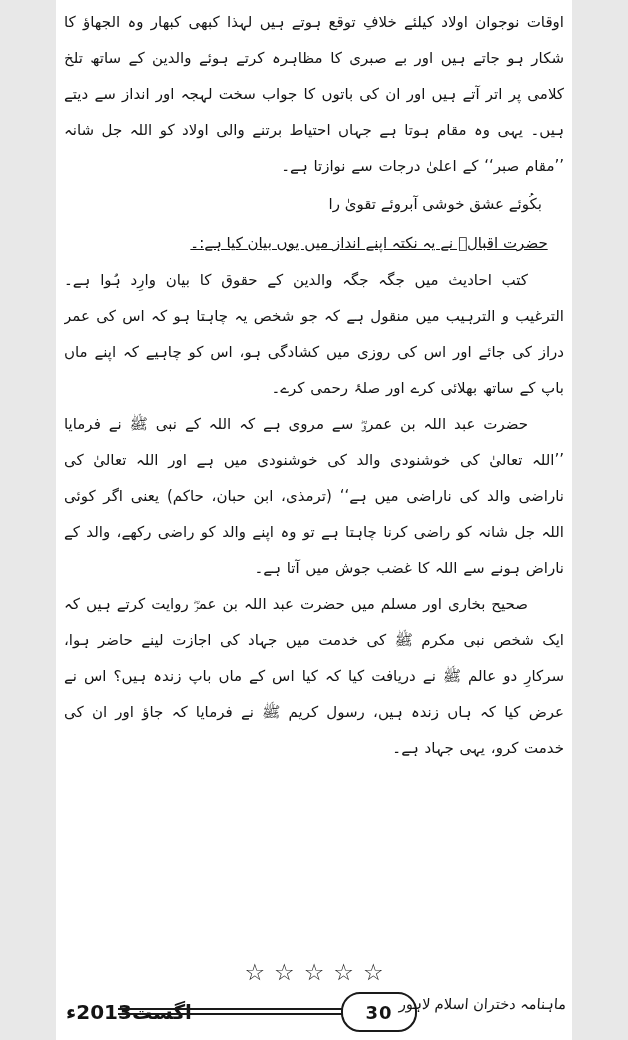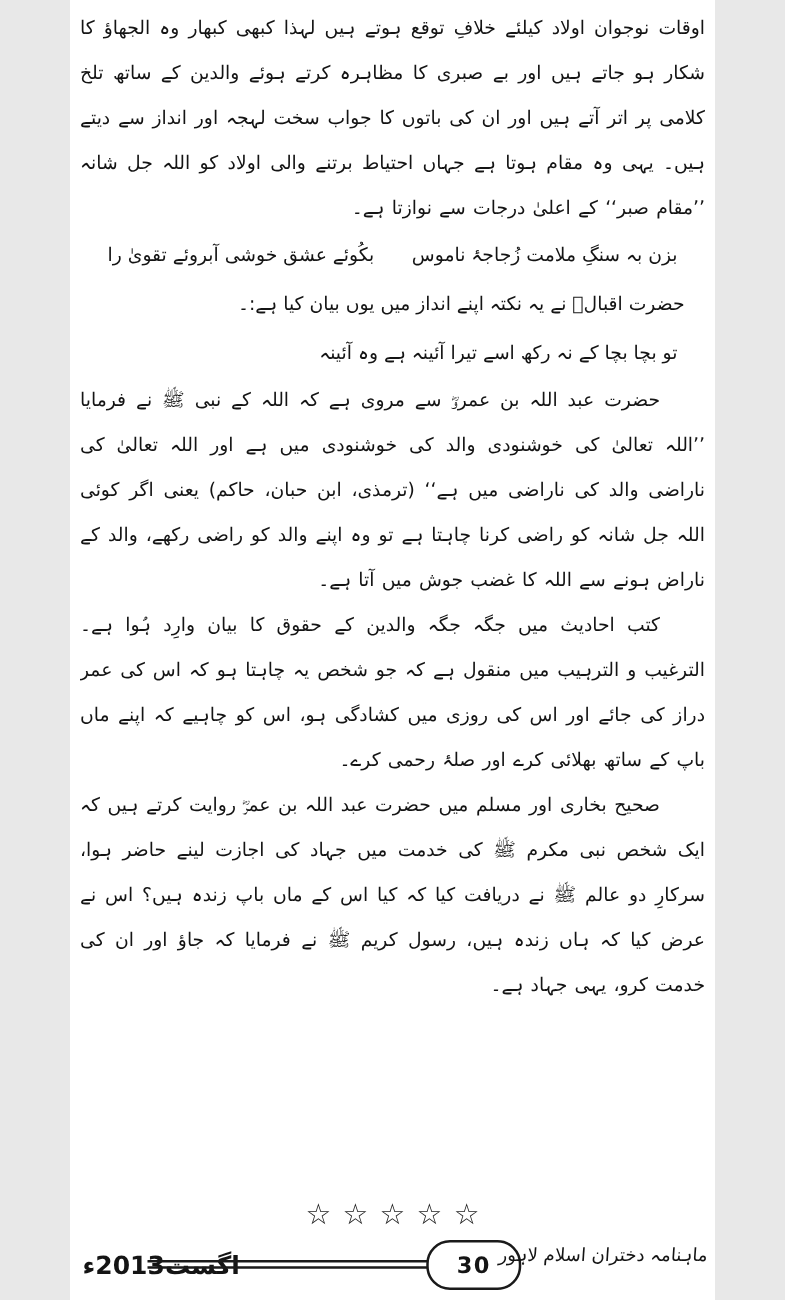--- a/index.html
+++ b/index.html
@@ -33,20 +33,21 @@
     line-height:40px;
     font-weight:500;
   }
   .hemistich{white-space:nowrap;}
   .intro-line{
     margin:0;
     font-size:15px;
     line-height:38px;
     text-align:center;
     padding-left:110px;
+    text-decoration:underline;
   }
   .bottom-block{
     position:absolute;
     left:6px;right:6px;bottom:4px;
     direction:rtl;
   }
   .stars{
     text-align:center;
     font-size:23px;
     letter-spacing:9px;
@@ -101,34 +102,32 @@
 <body>
 
 <div class="page">
 
   <div class="body-text">
 
     <p class="para">اوقات نوجوان اولاد کیلئے خلافِ توقع ہوتے ہیں لہذا کبھی کبھار وہ الجھاؤ کا شکار ہو جاتے ہیں اور بے صبری کا مظاہرہ کرتے ہوئے والدین کے ساتھ تلخ کلامی پر اتر آتے ہیں اور ان کی باتوں کا جواب سخت لہجہ اور انداز سے دیتے ہیں۔ یہی وہ مقام ہوتا ہے جہاں احتیاط برتنے والی اولاد کو اللہ جل شانہ ’’مقام صبر‘‘ کے اعلیٰ درجات سے نوازتا ہے۔</p>
 
 
     <div class="couplet">
-      <span class="hemistich">بزن بہ سنگِ ملامت زُجاجۂ ناموس</span>
       <span class="hemistich">بکُوئے عشق خوشی آبروئے تقویٰ را</span>
     </div>
 
     <p class="intro-line">حضرت اقبالؒ نے یہ نکتہ اپنے انداز میں یوں بیان کیا ہے:۔</p>
 
     <div class="couplet">
-      <span class="hemistich">تو بچا بچا کے نہ رکھ اسے تیرا آئینہ ہے وہ آئینہ</span>
     </div>
 
 
+    <p class="para indent">کتب احادیث میں جگہ جگہ والدین کے حقوق کا بیان وارِد ہُوا ہے۔ الترغیب و الترہیب میں منقول ہے کہ جو شخص یہ چاہتا ہو کہ اس کی عمر دراز کی جائے اور اس کی روزی میں کشادگی ہو، اس کو چاہیے کہ اپنے ماں باپ کے ساتھ بھلائی کرے اور صلۂ رحمی کرے۔</p>
+
     <p class="para indent">حضرت عبد اللہ بن عمروؓ سے مروی ہے کہ اللہ کے نبی ﷺ نے فرمایا ’’اللہ تعالیٰ کی خوشنودی والد کی خوشنودی میں ہے اور اللہ تعالیٰ کی ناراضی والد کی ناراضی میں ہے‘‘ (ترمذی، ابن حبان، حاکم) یعنی اگر کوئی اللہ جل شانہ کو راضی کرنا چاہتا ہے تو وہ اپنے والد کو راضی رکھے، والد کے ناراض ہونے سے اللہ کا غضب جوش میں آتا ہے۔</p>
-
-    <p class="para indent">کتب احادیث میں جگہ جگہ والدین کے حقوق کا بیان وارِد ہُوا ہے۔ الترغیب و الترہیب میں منقول ہے کہ جو شخص یہ چاہتا ہو کہ اس کی عمر دراز کی جائے اور اس کی روزی میں کشادگی ہو، اس کو چاہیے کہ اپنے ماں باپ کے ساتھ بھلائی کرے اور صلۂ رحمی کرے۔</p>
 
     <p class="para indent">صحیح بخاری اور مسلم میں حضرت عبد اللہ بن عمرؓ روایت کرتے ہیں کہ ایک شخص نبی مکرم ﷺ کی خدمت میں جہاد کی اجازت لینے حاضر ہوا، سرکارِ دو عالم ﷺ نے دریافت کیا کہ کیا اس کے ماں باپ زندہ ہیں؟ اس نے عرض کیا کہ ہاں زندہ ہیں، رسول کریم ﷺ نے فرمایا کہ جاؤ اور ان کی خدمت کرو، یہی جہاد ہے۔</p>
 
   </div>
 
   <div class="bottom-block">
 
     <div class="stars">☆☆☆☆☆</div>
 
     <div class="page-footer">

